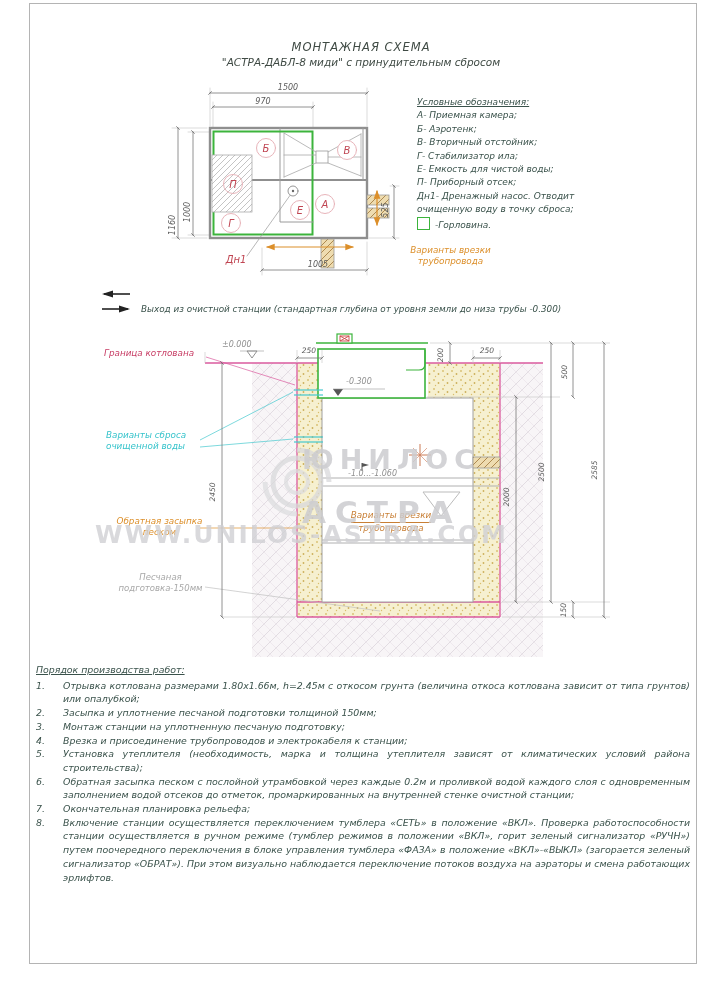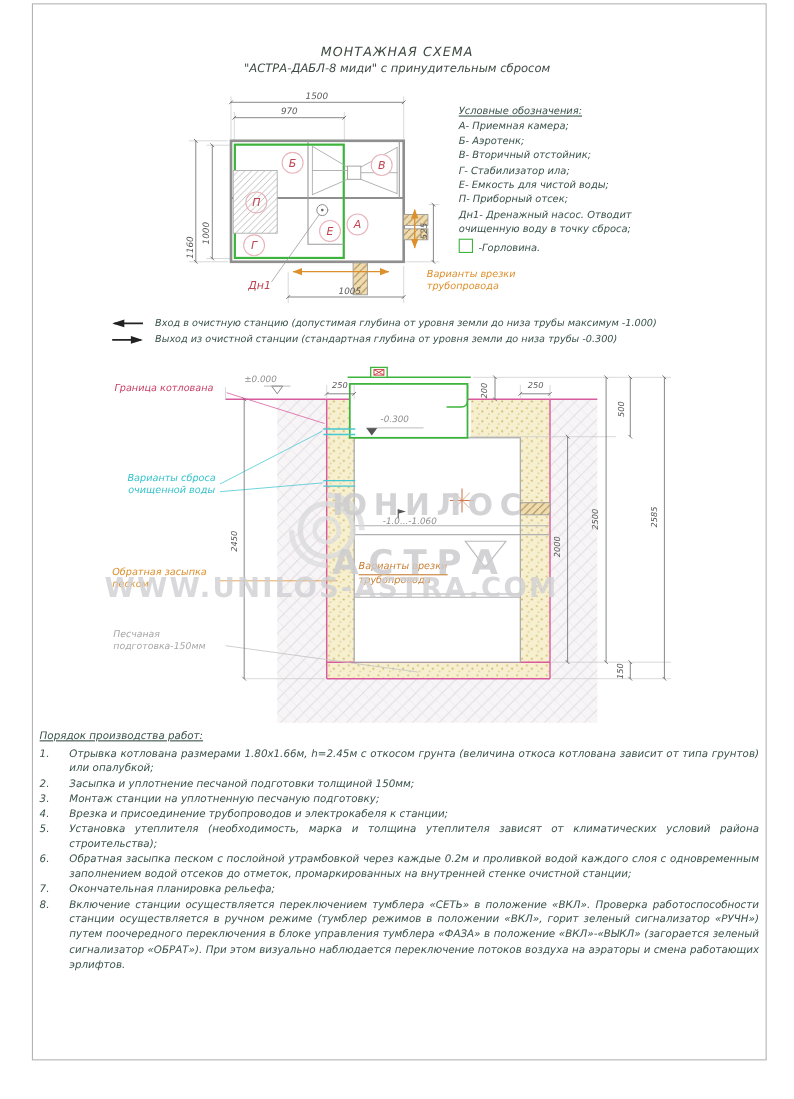--- a/index.html
+++ b/index.html
@@ -8,25 +8,25 @@
   .abs{position:absolute;}
   .tech{font-style:italic;color:#3a524b;}
   .title1{font-size:11.5px;letter-spacing:1px;color:#3f4a44;font-style:italic;text-align:center;width:100%;}
   .title2{font-size:10.5px;color:#3f4a44;font-style:italic;text-align:center;width:100%;}
   .legend{left:417px;top:96px;width:160px;font-size:9px;line-height:13.4px;}
   .legend .lt{text-decoration:underline;}
   .gsq{display:inline-block;width:11px;height:11px;border:1.5px solid #3cb43c;margin-right:5px;vertical-align:-2px;}
   .flowrow{left:100px;top:289px;width:600px;font-size:8.8px;display:flex;align-items:center;gap:9px;}
   .flowrow2{top:304px;}
   .olabel{color:#dc8f2a;}
-  .clabel{color:#35c3cb;text-align:center;}
+  .clabel{color:#35c3cb;}
   .mlabel{color:#c73c64;}
   .glabel{color:#a8a8a8;}
   .slabel{font-size:8.8px;line-height:10.5px;font-style:italic;}
-  .center{text-align:left;}
+  .center{text-align:center;}
   .pipenote1{border-bottom:1px solid #c87f35;display:inline-block;padding-bottom:1px;}
   .wm{color:rgba(203,203,207,0.85);font-weight:bold;line-height:1;}
   .proc{left:36px;top:663px;width:654px;font-size:9.4px;line-height:13.7px;text-align:justify;}
   .proc .ph{text-decoration:underline;margin-bottom:2px;}
   .pitem{display:flex;}
   .pitem .num{flex:0 0 27px;}
   .pitem .ptxt{flex:1;}
   .ppar{padding-left:28px;text-indent:-28px;}
   svg text{font-family:"DejaVu Sans",sans-serif;}
   .dimt{font-style:italic;font-size:8px;fill:#5a5a5a;}
@@ -281,21 +281,20 @@
   <div class="abs slabel olabel center" style="left:388px;top:245px;width:125px;">
     <div>Варианты врезки</div>
     <div>трубопровода</div>
   </div>
 
   <div class="abs tech flowrow">
     <svg width="32" height="10">
         <line x1="4" y1="5" x2="30" y2="5" stroke="#222" stroke-width="1.6"></line>
         <polygon points="2,5 13,1.5 13,8.5" fill="#222"></polygon>
       </svg>
-    <span>Вход в очистную станцию (допустимая глубина от уровня земли до низа трубы максимум -1.000)</span>
   </div>
   <div class="abs tech flowrow flowrow2">
     <svg width="32" height="10">
         <line x1="2" y1="5" x2="28" y2="5" stroke="#222" stroke-width="1.6"></line>
         <polygon points="30,5 19,1.5 19,8.5" fill="#222"></polygon>
       </svg>
     <span>Выход из очистной станции (стандартная глубина от уровня земли до низа трубы -0.300)</span>
   </div>
 
   <div class="abs slabel mlabel" style="left:104px;top:348px;width:110px;">Граница котлована</div>

